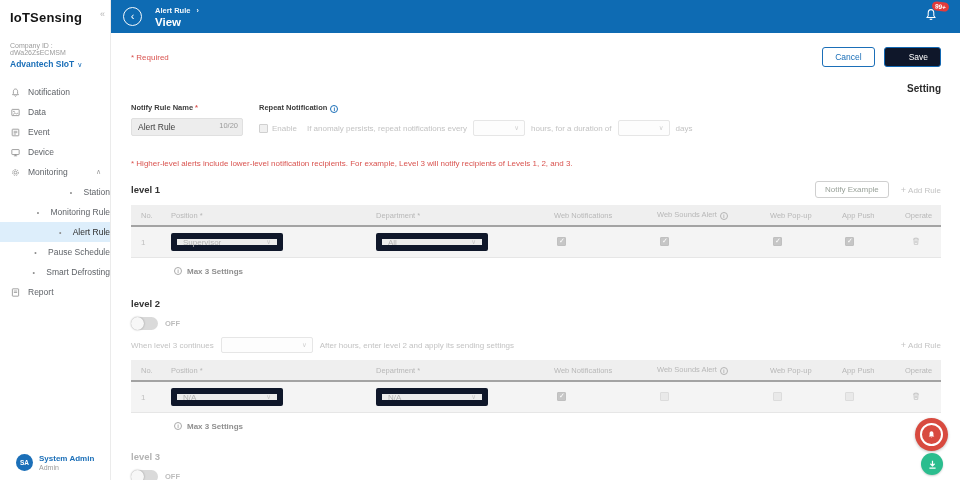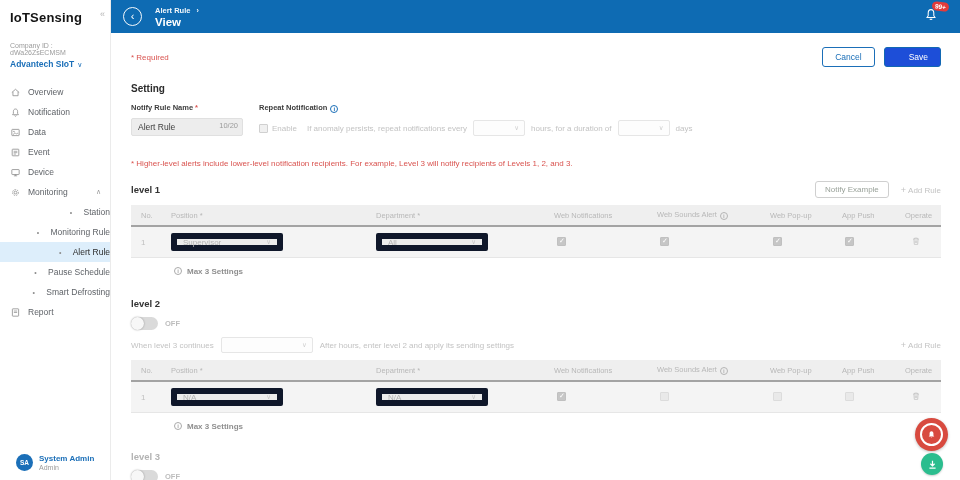--- a/index.html
+++ b/index.html
@@ -44,23 +44,23 @@
   .badge { position:absolute; top:-5px; left:8px; background:#e23b3b; color:#fff; font-size:6.5px;
     font-weight:bold; border-radius:7px; padding:1px 3px; transform:rotate(8deg); }
 
   .content { flex:1; padding:0 19px 0 20px; overflow:hidden; position:relative; }
 
   .toolbar-row { display:flex; align-items:center; margin-top:14px; }
   .required-note { color:#d9534f; font-size:8px; }
   .toolbar-btns { margin-left:auto; display:flex; }
   .btn { font-size:8.5px; border-radius:3px; padding:4px 12px; cursor:pointer; font-family:inherit; }
   .btn-cancel { background:#fff; border:1px solid #1b6fb8; color:#1b6fb8; margin-right:9px; }
-  .btn-save { background:#1d4ed8; border:1px solid #1268b3; color:#fff;padding-left:24px; }
-
-  .section-title { font-size:10px; font-weight:bold; color:#2b2b2b; margin-top:16px; }
+  .btn-save { background:#0f172a; border:1px solid #1268b3; color:#fff;padding-left:24px; }
+
+  .section-title { font-size:10px; font-weight:bold; color:#2b2b2b; margin-top:16px;text-align:right; }
 
   .form-row { display:flex; margin-top:9px; }
   .f-label { font-size:7.5px; font-weight:bold; color:#3c3c3c; }
   .req-star { color:#d9534f; margin-left:2px; }
   .name-input-wrap { position:relative; margin-top:4px; }
   .name-input { width:112px; height:18px; background:#ededed; border:1px solid #e0e0e0;
     border-radius:2px; font-size:8.5px; color:#3c3c3c; padding:0 30px 0 6px; font-family:inherit; }
   .counter { position:absolute; right:5px; top:5px; font-size:7.5px; color:#9b9b9b; }
   .repeat-group { margin-left:16px; }
   .info-i { display:inline-flex; width:8px; height:8px; border:1px solid currentColor; border-radius:50%;
@@ -133,28 +133,20 @@
     <div class="logo">IoTSensing</div>
     <div class="collapse">«</div>
     <div class="company">
       <div class="company-id">Company ID : dWa26ZsECMSM</div>
       <div class="company-name"><span>Advantech SIoT</span><span class="chev">∨</span></div>
     </div>
     <div class="nav">
       <div class="nav-item">
         <span class="nicon">
             <svg width="11" height="11" viewBox="0 0 12 12">
-              <path d="M2 6 L6 2.5 L10 6 M3.2 5.3 V9.5 H8.8 V5.3" fill="none" stroke="#8f8f8f" stroke-width="0.9"></path>
-            </svg>
-          </span>
-        <span>Overview</span>
-      </div>
-      <div class="nav-item">
-        <span class="nicon">
-            <svg width="11" height="11" viewBox="0 0 12 12">
               <path d="M6 2.2 C4.4 2.2 3.7 3.4 3.7 5 V7 L2.8 8.4 H9.2 L8.3 7 V5 C8.3 3.4 7.6 2.2 6 2.2 Z M5 9.4 A1.1 1.1 0 0 0 7 9.4" fill="none" stroke="#8f8f8f" stroke-width="0.9"></path>
             </svg>
           </span>
         <span>Notification</span>
       </div>
       <div class="nav-item">
         <span class="nicon">
             <svg width="11" height="11" viewBox="0 0 12 12">
               <rect x="2" y="2.6" width="8" height="6.8" rx="0.6" fill="none" stroke="#8f8f8f" stroke-width="0.9"></rect>
               <circle cx="4.3" cy="4.8" r="0.7" fill="#8f8f8f"></circle>

